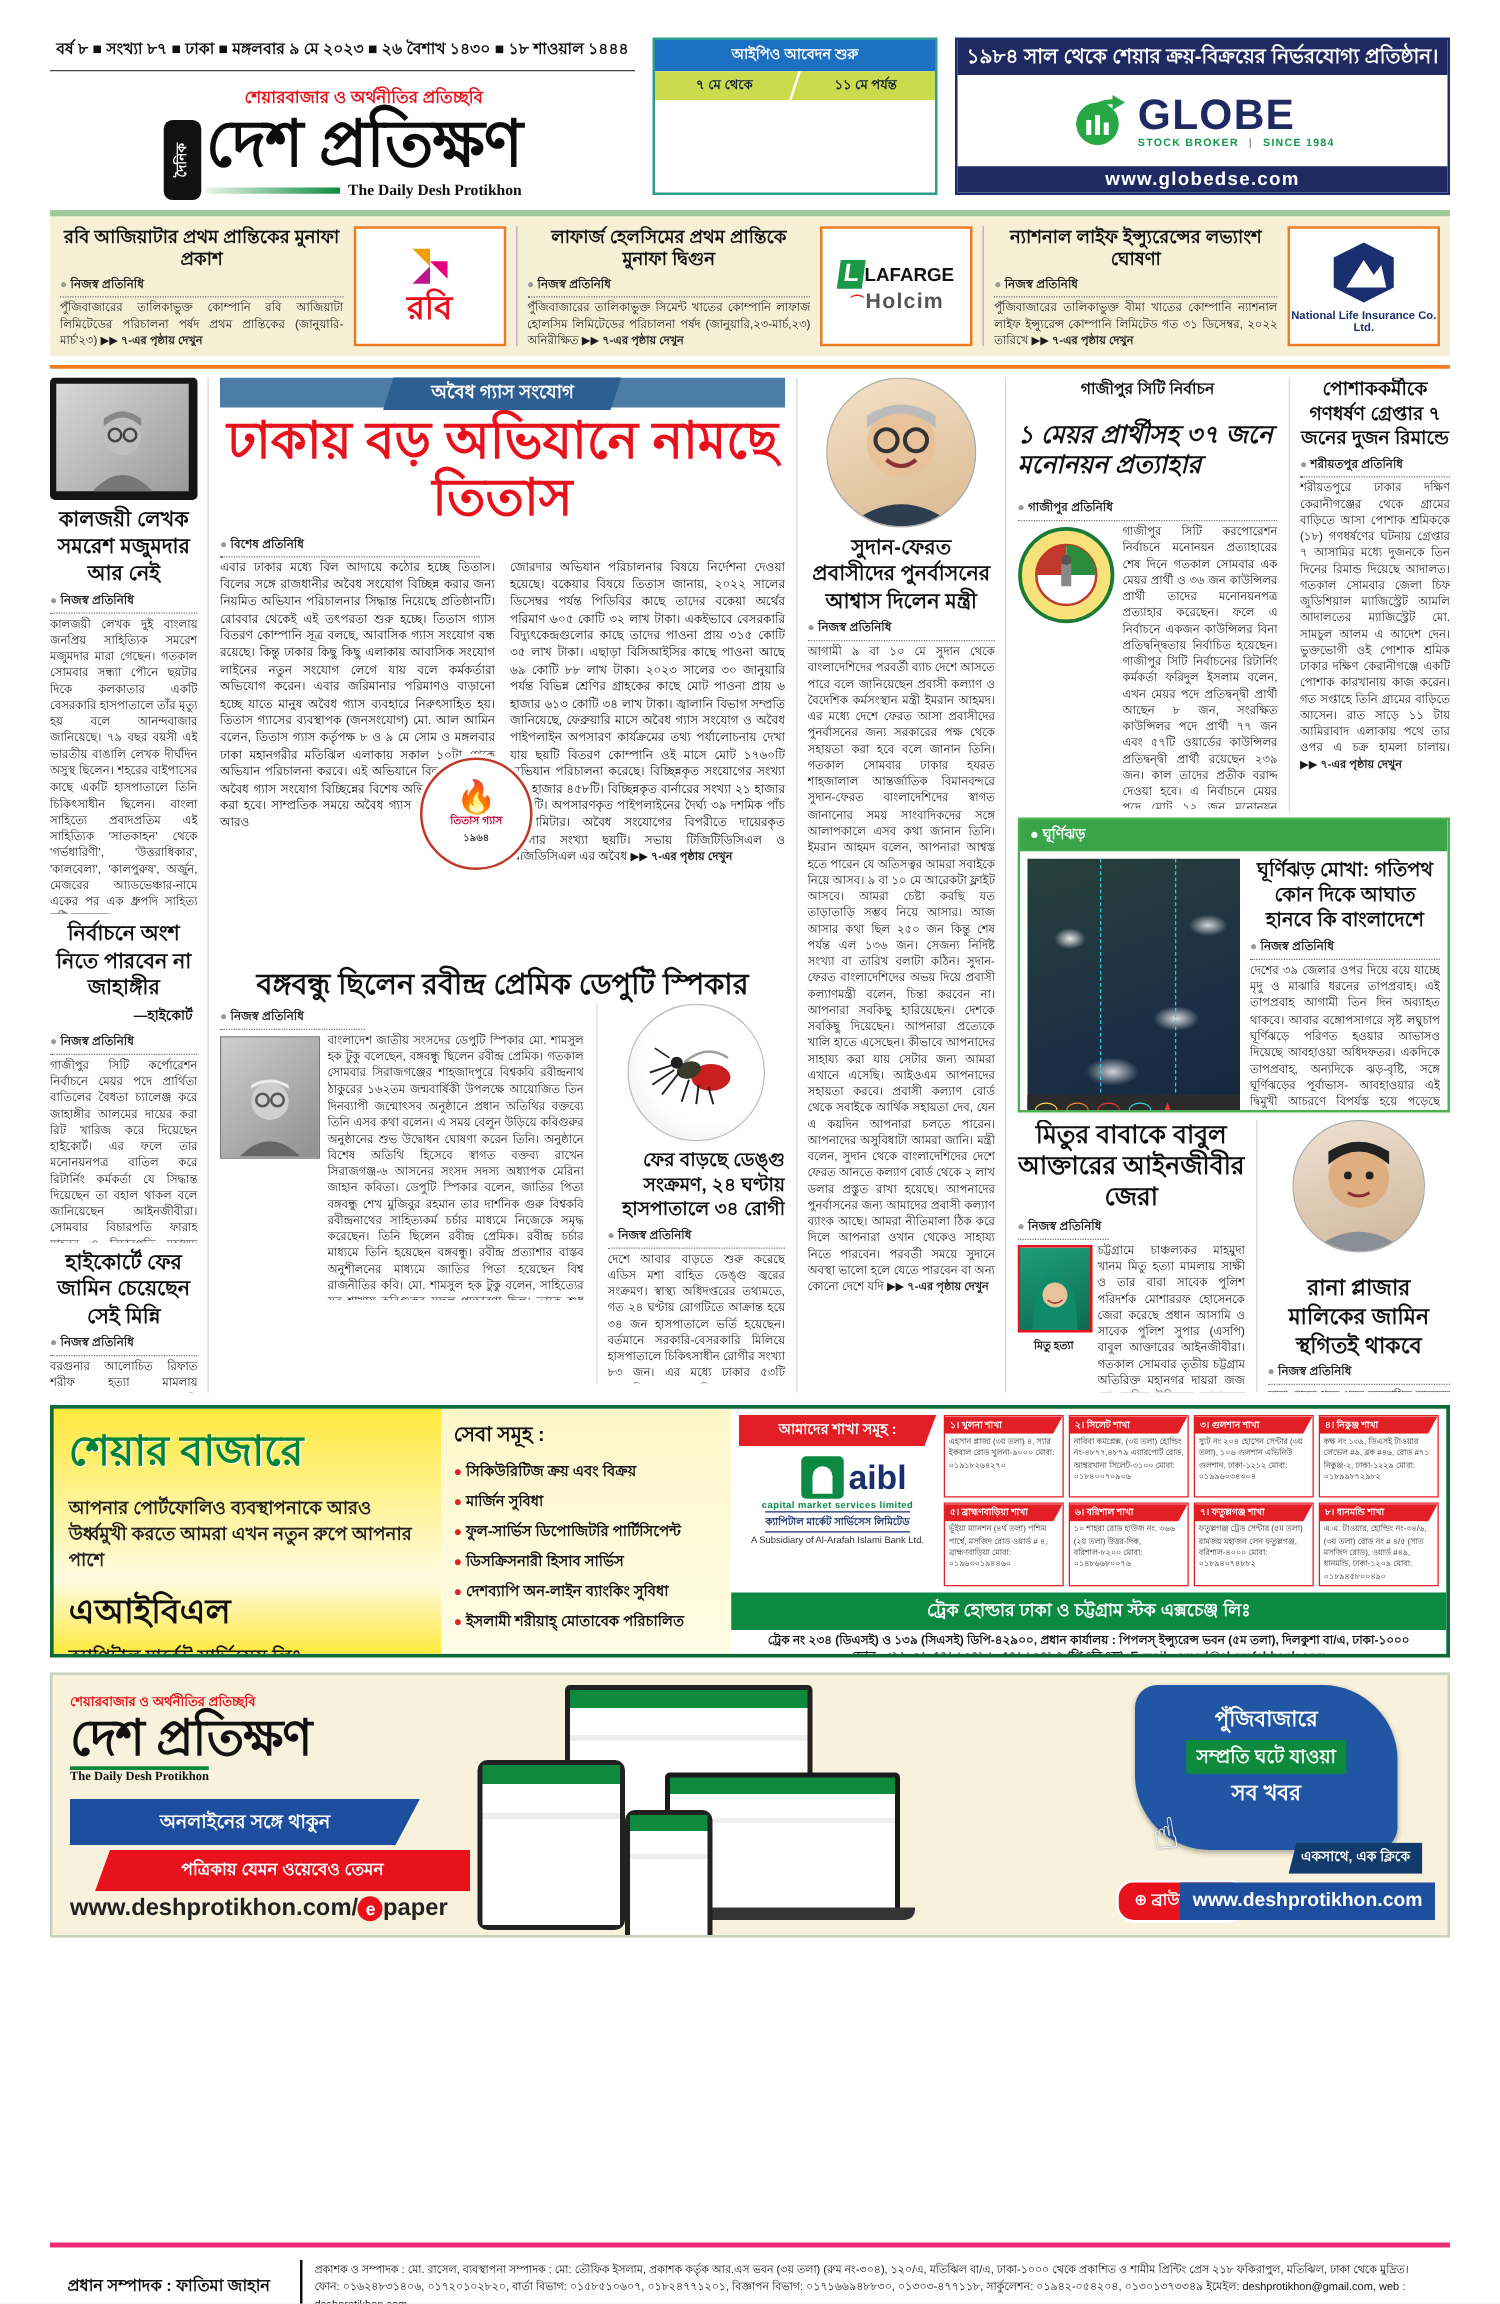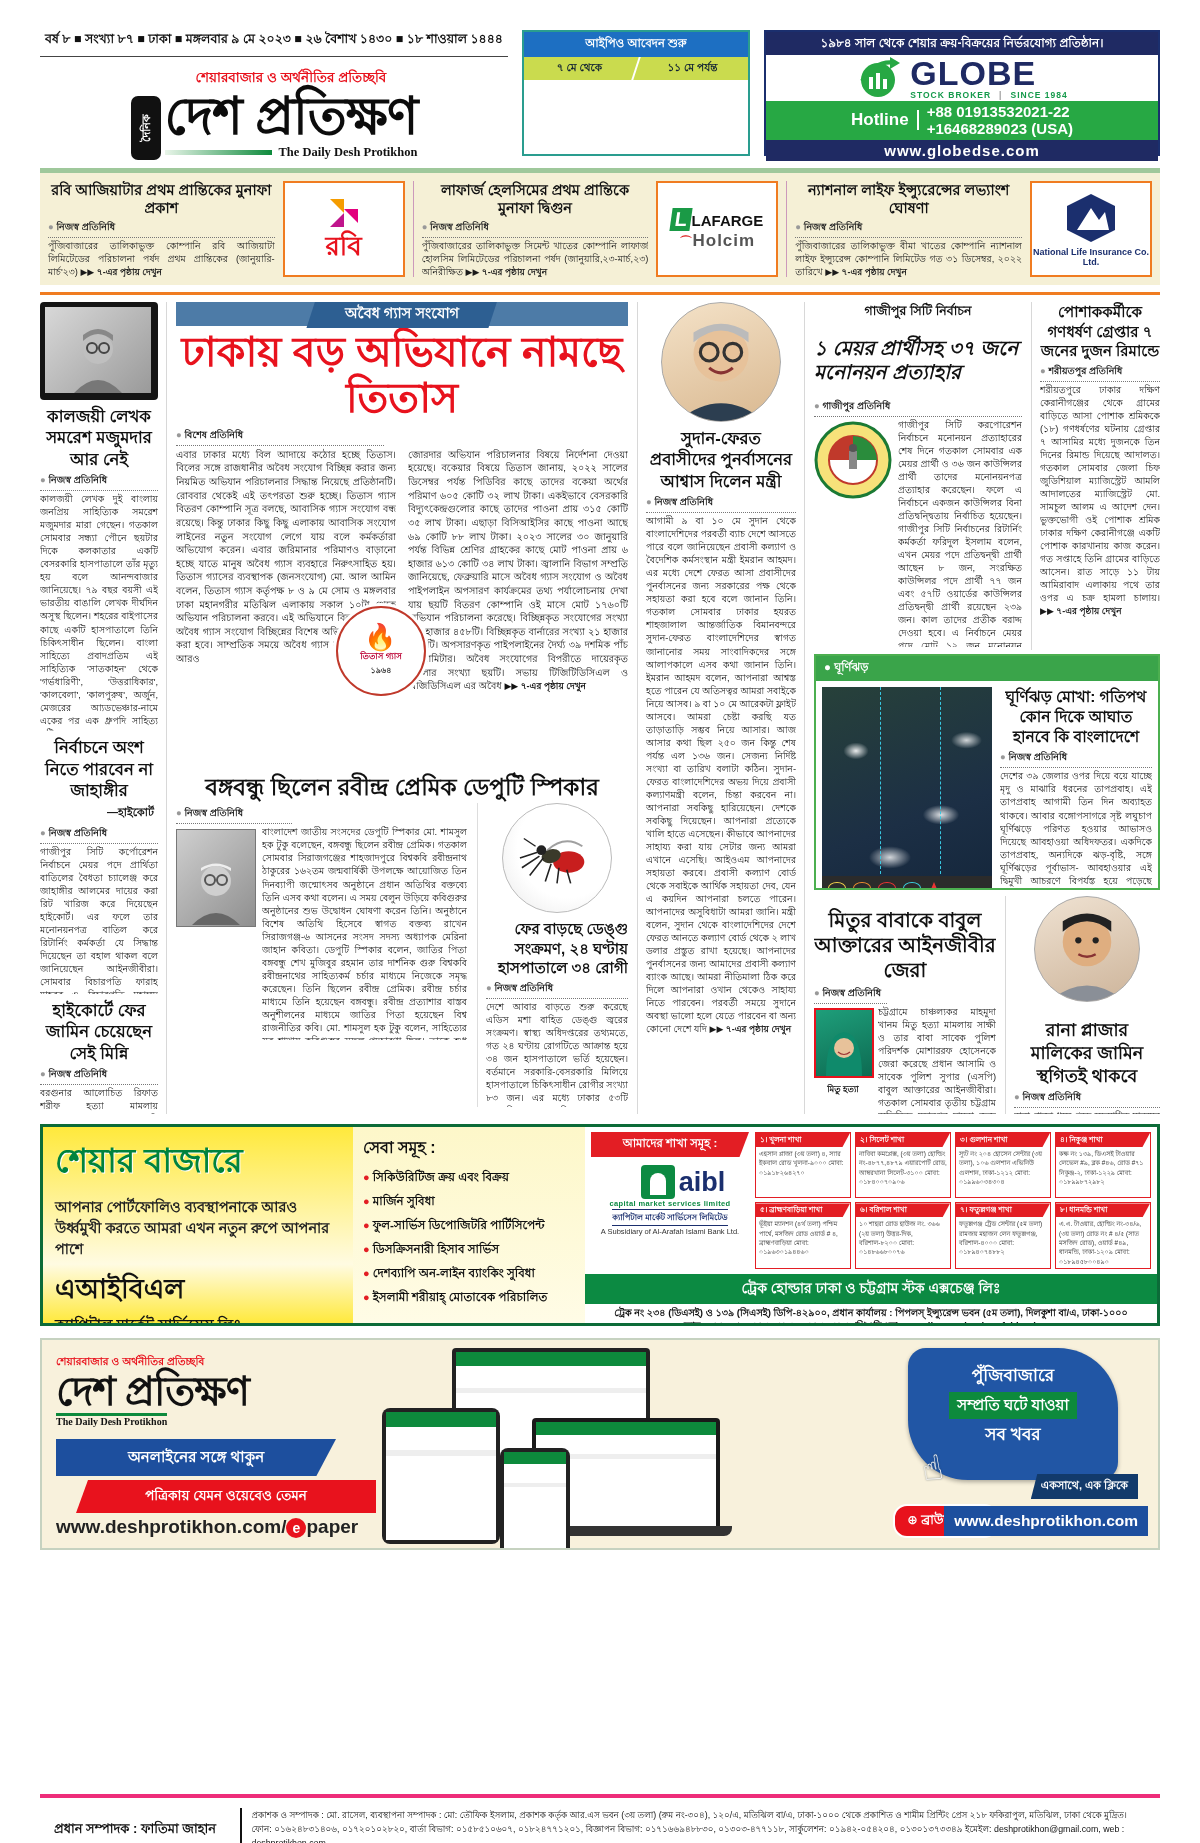--- a/index.html
+++ b/index.html
@@ -22,21 +22,21 @@
   
   .ad-alm{width:224px;height:122px;border:2px solid #2a9d8f;background:#fff;display:flex;flex-direction:column;}
   .alm-logo{flex:1;display:flex;flex-direction:column;align-items:center;justify-content:center;}
   .alm-name{font-size:14px;letter-spacing:4px;font-weight:bold;color:#222;margin-top:2px;}
   .alm-bar1{background:#1d6fc2;color:#fff;font-size:11.5px;font-weight:bold;text-align:center;padding:3px 0;}
   .alm-bar2{background:#cadb4e;display:flex;font-size:10.5px;font-weight:bold;color:#123;}
   .alm-bar2 span{flex:1;text-align:center;padding:3px 0;}
   .alm-slash{width:2px;background:#fff;transform:skewX(-18deg);}
   
   .ad-glb{flex:1;height:122px;border:2px solid #1b2f6e;display:flex;flex-direction:column;background:#fff;}
-  .glb-tag{background:#1f2a63;color:#fff;font-size:12px;font-weight:bold;text-align:center;padding:4px 4px;line-height:1.25;}
+  .glb-tag{background:#1f2a63;color:#fff;font-size:16px;font-weight:bold;text-align:center;padding:4px 4px;line-height:1.25;}
   .glb-mid{flex:1;display:flex;align-items:center;justify-content:center;gap:8px;}
   .glb-name{font-size:34px;font-weight:800;color:#1f2a63;letter-spacing:1px;line-height:1;}
   .glb-subrow{display:flex;gap:8px;font-size:8.5px;font-weight:bold;color:#159a4b;letter-spacing:1px;}
   .glb-hot{background:#27a844;color:#fff;display:flex;align-items:center;justify-content:center;gap:8px;padding:2px 6px;}
   .glb-hot .hl{font-size:17px;font-weight:800;border-right:2px solid #fff;padding-right:8px;}
   .glb-ph{font-size:15px;font-weight:800;line-height:1.15;}
   .glb-web{background:#1f2a63;color:#fff;text-align:center;font-size:15px;font-weight:800;letter-spacing:1px;padding:2px 0;}
   
   .strip{margin-top:8px;border-top:5px solid #9fc89b;background:#f5f0d6;display:flex;gap:8px;padding:8px 8px;height:96px;}
   .s-art{flex:1;overflow:hidden;}
@@ -109,21 +109,21 @@
        radial-gradient(30px 16px at 40% 80%,rgba(255,255,255,.8),transparent 70%),
        radial-gradient(22px 12px at 85% 25%,rgba(255,255,255,.8),transparent 70%),
        linear-gradient(160deg,#27413a,#1c2f45 60%,#14263b);}
   .sat .dash{position:absolute;top:0;bottom:26px;width:0;border-left:1.5px dashed #38c7e0;}
   .sat .leg{position:absolute;left:0;right:0;bottom:0;height:24px;background:#2b2b2b;display:flex;align-items:center;gap:7px;padding:0 6px;}
   .sat .leg i{width:16px;height:10px;border-radius:50%;display:inline-block;}
   .cyc-right{flex:1;overflow:hidden;}
   .cyc-h{font-size:15.5px;font-weight:800;text-align:center;line-height:1.3;}
   
   .m-row{display:flex;gap:9px;margin-top:6px;flex:1;overflow:hidden;}
-  .mitu{flex:1;overflow:hidden;margin-top:12px;}
+  .mitu{flex:1;overflow:hidden;}
   .mitu-h{font-size:20px;font-weight:800;text-align:center;line-height:1.25;}
   .mitu-ph{float:left;width:58px;margin:2px 6px 0 0;text-align:center;}
   .mitu-ph .im{width:56px;height:66px;border:2px solid #e8121d;background:linear-gradient(160deg,#1e9e7a,#0d6b52);position:relative;}
   .mitu-cap{font-size:8.5px;font-weight:800;}
   .rana{width:146px;overflow:hidden;border-left:1px solid #d8d8d8;padding-left:8px;}
   .rana-h{font-size:17.5px;font-weight:800;text-align:center;line-height:1.3;margin-top:17px;}
   
   .aibl{margin-top:10px;border:3px solid #0c6b38;height:196px;display:flex;overflow:hidden;}
   .ai-left{width:286px;background:linear-gradient(180deg,#ffe93c,#fffbe2 70%,#ffe93c);padding:8px 12px;}
   .ai-head{color:#00833e;font-size:33px;font-weight:800;text-shadow:1px 1px 0 #fff;}
@@ -227,27 +227,20 @@
         </svg>
         <div>
           <div class="glb-name">GLOBE</div>
           <div class="glb-subrow">
             <span>STOCK BROKER</span>
             <span style="color:#999">|</span>
             <span>SINCE 1984</span>
           </div>
         </div>
       </div>
-      <div class="glb-hot">
-        <span class="hl">Hotline</span>
-        <span class="glb-ph">
-          <span>+88 01913532021-22</span><br>
-          <span>+16468289023 (USA)</span>
-        </span>
-      </div>
       <div class="glb-web">www.globedse.com</div>
     </div>
   </div>
 
   <div class="strip">
     <div class="s-art">
       <div class="s-h">রবি আজিয়াটার প্রথম প্রান্তিকের মুনাফা প্রকাশ</div>
       <div class="byline">নিজস্ব প্রতিনিধি</div>
       <div class="body"><span>পুঁজিবাজারের তালিকাভুক্ত কোম্পানি রবি আজিয়াটা লিমিটেডের পরিচালনা পর্ষদ প্রথম প্রান্তিকের (জানুয়ারি-মার্চ'২৩)</span> <b class="cont">▶▶ ৭-এর পৃষ্ঠায় দেখুন</b></div>
     </div>

